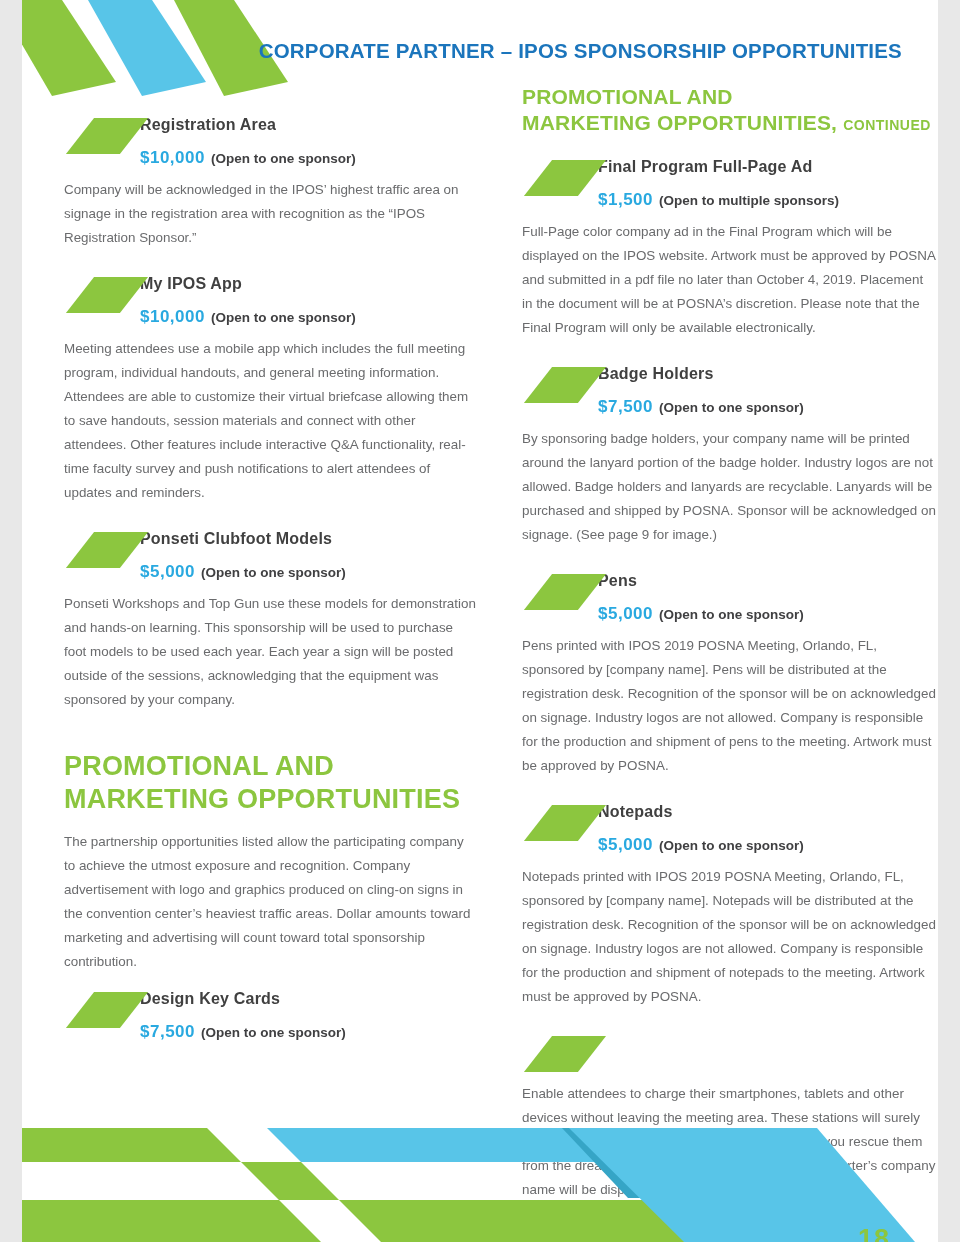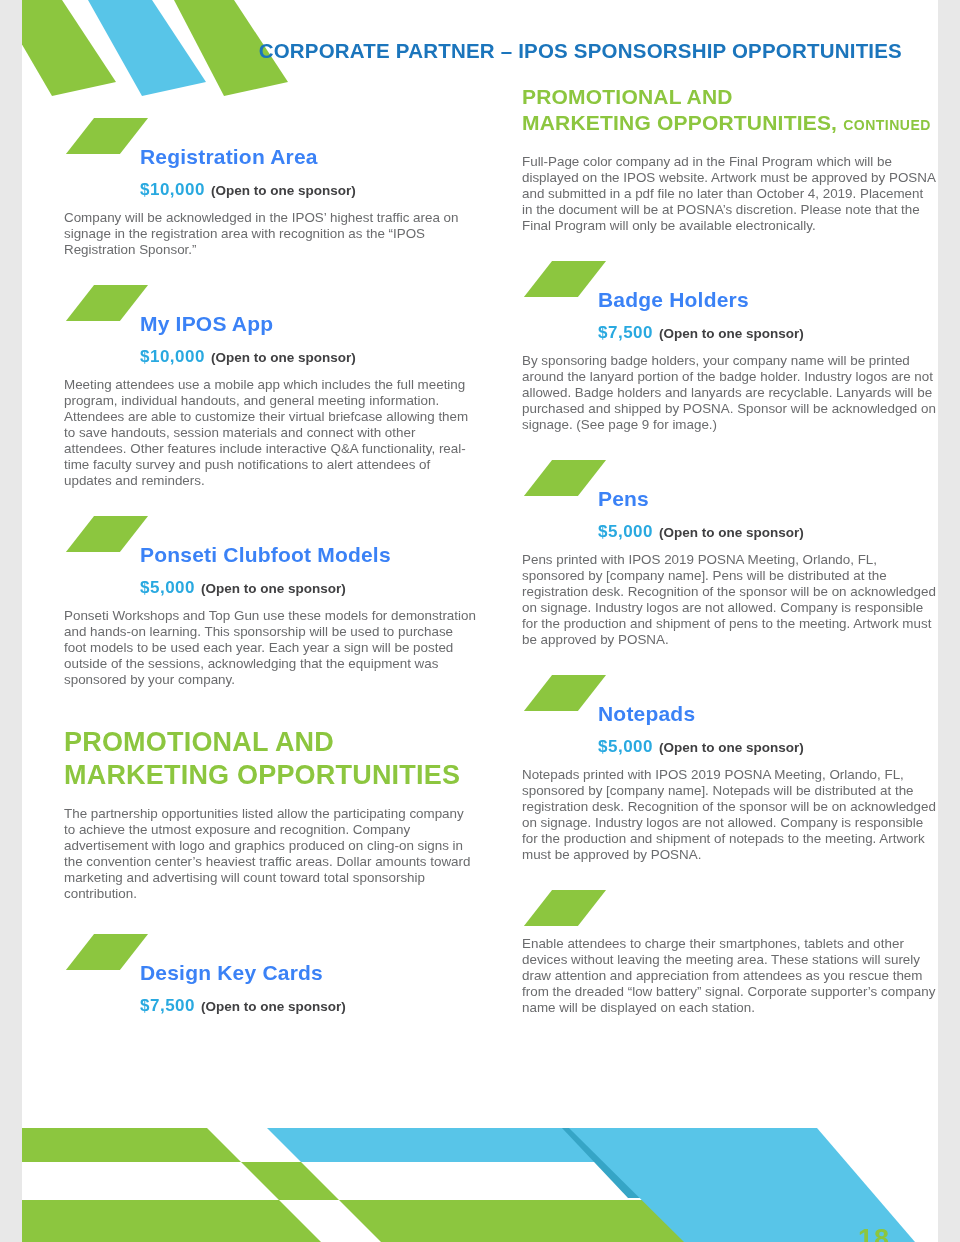--- a/index.html
+++ b/index.html
@@ -18,34 +18,34 @@
   
   .col{position:absolute;width:414px;}
   .col-left{left:42px;top:112px;}
   .col-right{left:500px;top:84px;}
 
   .section{margin-bottom:21px;}
   .section-head{display:flex;align-items:flex-start;}
   .marker-box{flex:0 0 76px;padding-top:6px;}
   .marker{width:54px;height:36px;background:#8CC63F;transform:skewX(-38deg);margin-left:16px;}
   .head-text{flex:1;}
-  .section-title{font-size:21px;font-weight:bold;color:#3b82f6;letter-spacing:.2px;line-height:25px;margin-top:32px;}
+  .section-title{font-size:16px;font-weight:bold;color:#404040;letter-spacing:.2px;line-height:25px;}
   .price-line{margin-top:11px;white-space:nowrap;}
   .price{font-size:17px;font-weight:bold;color:#29A9E0;letter-spacing:.5px;}
   .avail{font-size:13.5px;font-weight:bold;color:#404042;margin-left:6px;}
   .body{
-    margin:10px 0 0 0;font-size:13.4px;line-height:16px;color:#6A6B6D;
+    margin:10px 0 0 0;font-size:13.4px;line-height:24px;color:#6A6B6D;
     text-align:left;
   }
   
   .promo-heading{
     margin:38px 0 0 0;font-size:27px;font-weight:bold;color:#8CC63F;
     line-height:33px;letter-spacing:.2px;
   }
-  .promo-intro{margin-top:14px;margin-bottom:26px;}
+  .promo-intro{margin-top:14px;margin-bottom:12px;}
   .cont-heading{
     font-size:21px;font-weight:bold;color:#8CC63F;line-height:26px;
     margin:0 0 16px 0;letter-spacing:.2px;
   }
   .continued{font-size:14px;letter-spacing:.5px;}
   
   .deco{position:absolute;pointer-events:none;}
   .deco-topleft{left:0;top:0;}
   .deco-bottom{left:0;bottom:0;}
   .page-number{
@@ -128,20 +128,29 @@
   </div>
 
   <div class="col col-right">
 
     <div class="cont-heading">
       <div>PROMOTIONAL AND</div>
       <div><span>MARKETING OPPORTUNITIES,</span> <span class="continued">CONTINUED</span></div>
     </div>
 
     <div class="section">
+      <div class="section-head">
+        <div class="marker-box">
+            <div class="marker"></div>
+          </div>
+        <div class="head-text">
+          <div class="section-title">Final Program Full-Page Ad</div>
+          <div class="price-line"><span class="price">$1,500</span><span class="avail">(Open to multiple sponsors)</span></div>
+        </div>
+      </div>
       <p class="body">Full-Page color company ad in the Final Program which will be displayed on the IPOS website.  Artwork must be approved by POSNA and submitted in a pdf file no later than October 4, 2019. Placement in the document will be at POSNA’s discretion.  Please note that the Final Program will only be available electronically.</p>
     </div>
 
     <div class="section">
       <div class="section-head">
         <div class="marker-box">
             <div class="marker"></div>
           </div>
         <div class="head-text">
           <div class="section-title">Badge Holders</div>

